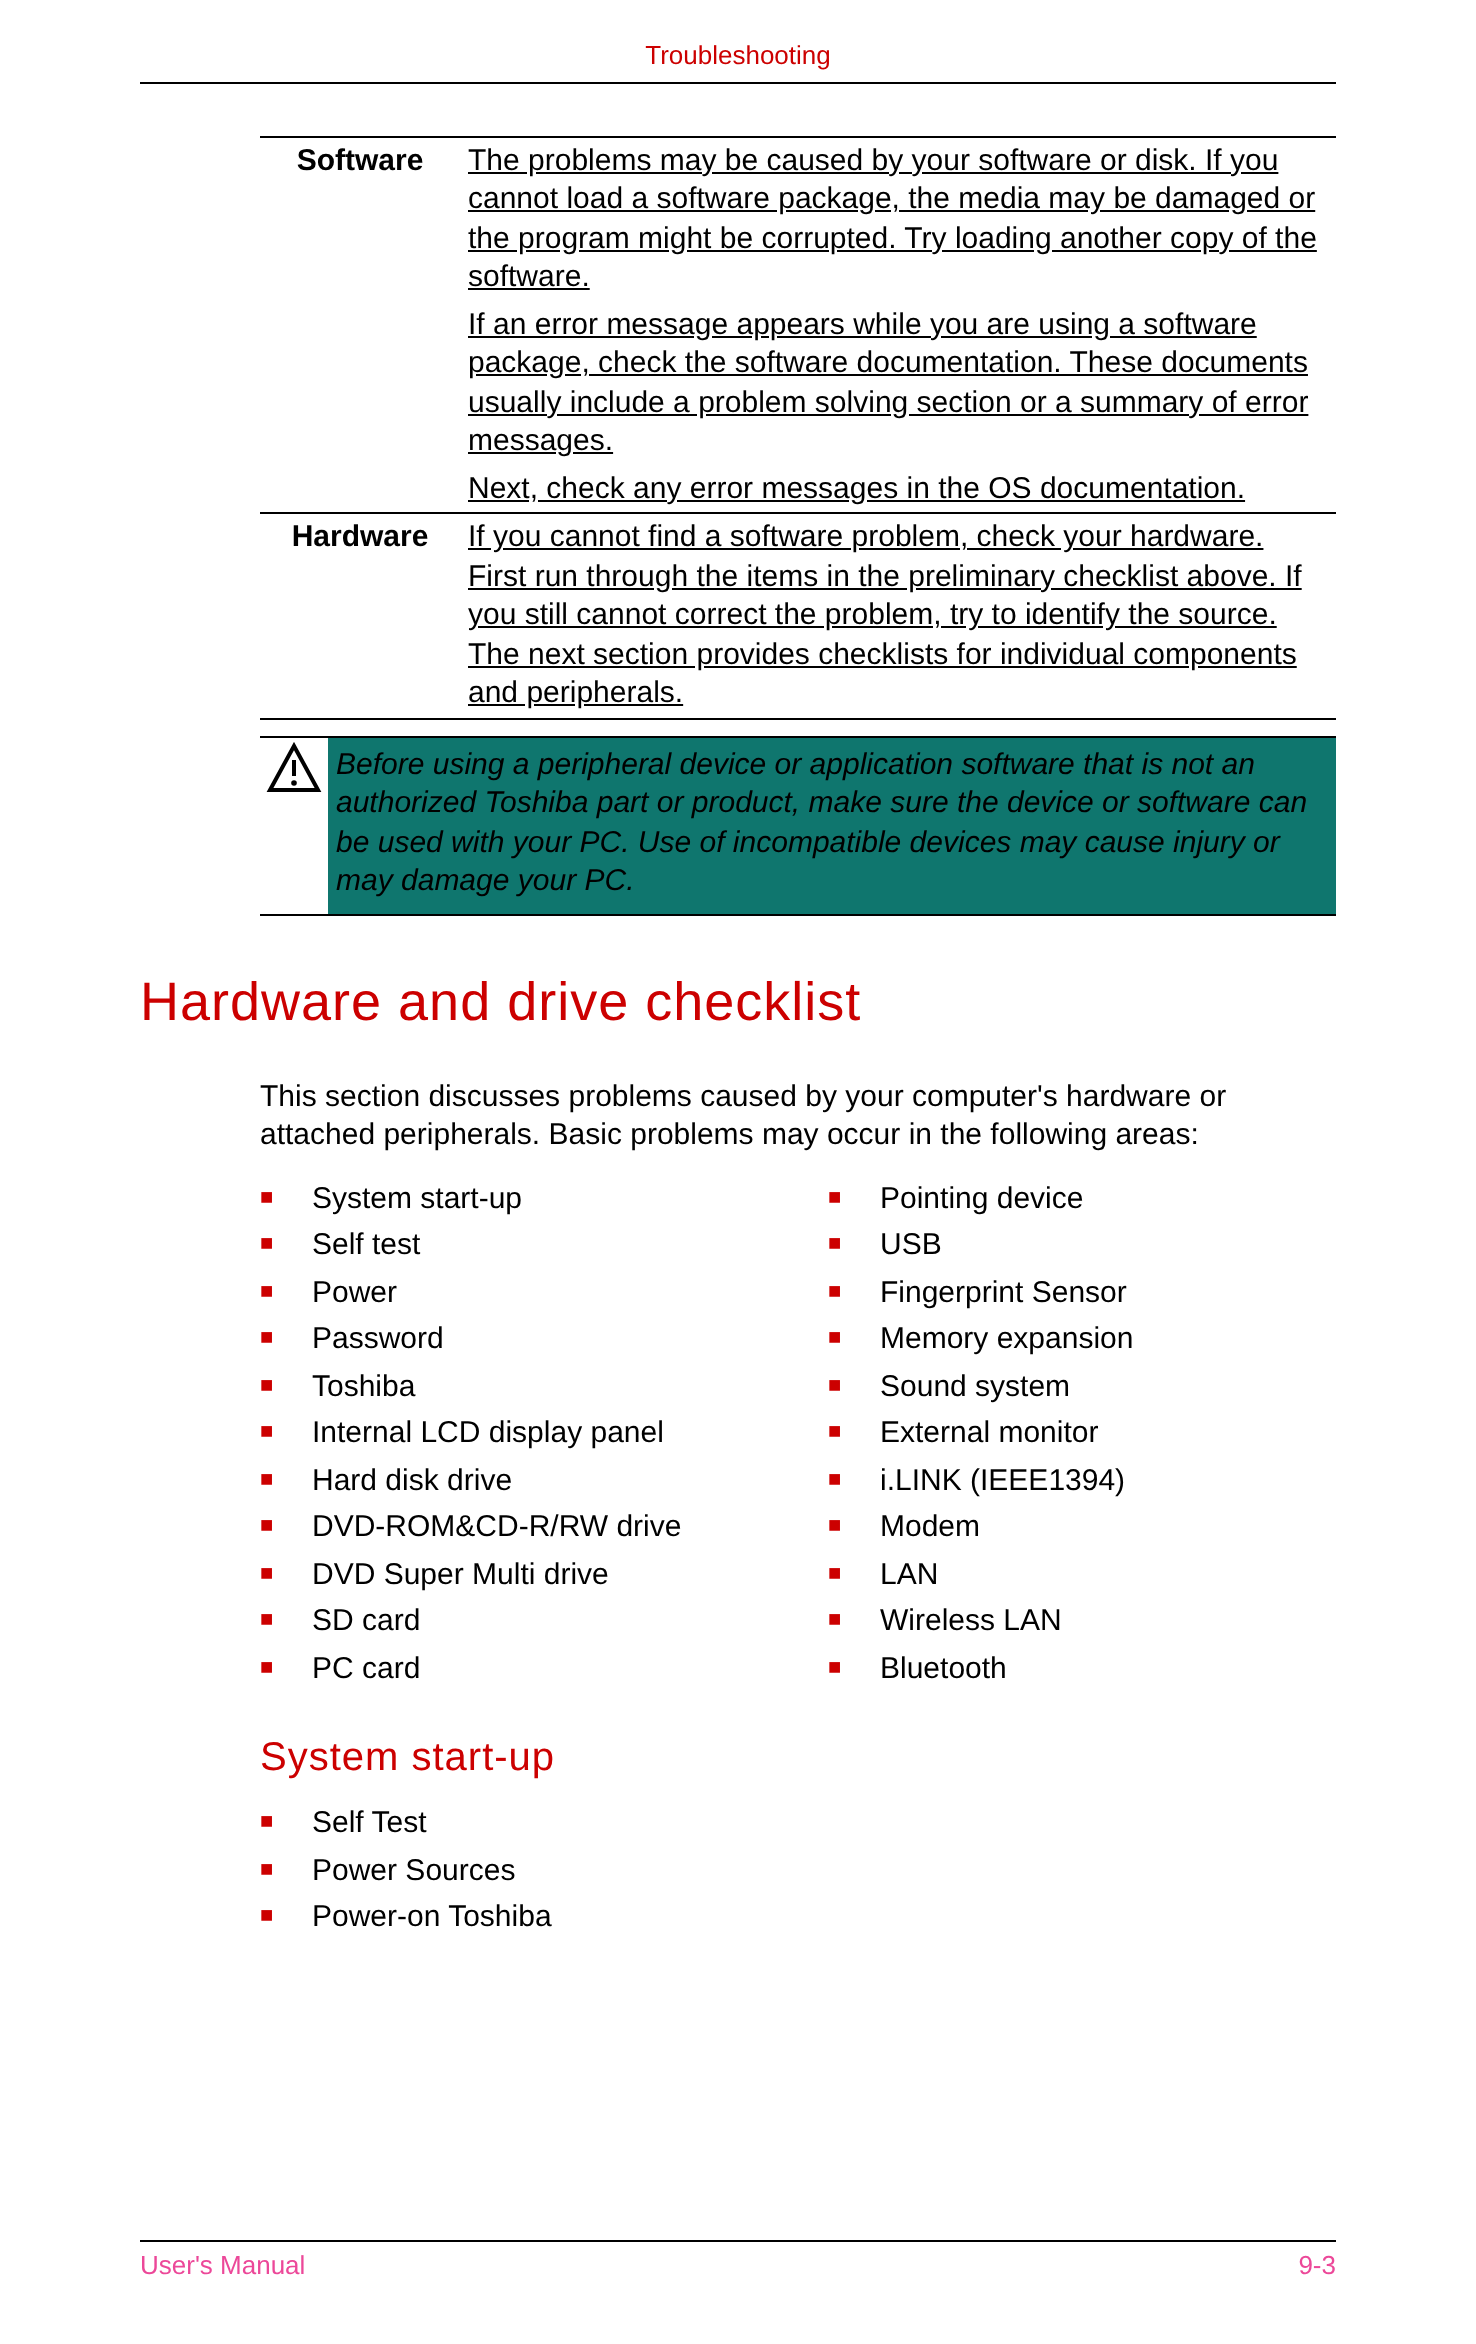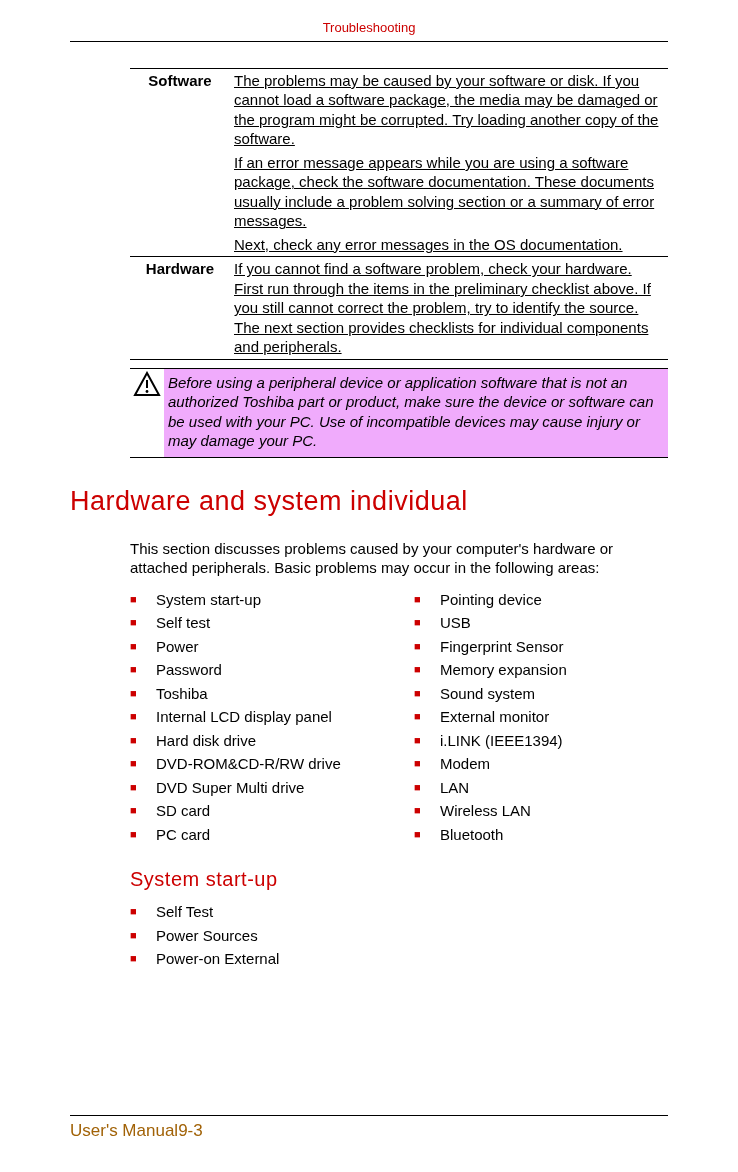--- a/index.html
+++ b/index.html
@@ -48,21 +48,21 @@
     font-weight: bold;
     width: 100px;
     text-align: center;
   }
   table.defs p { margin-bottom: 4px; text-decoration: underline; }
   table.defs p:last-child { margin-bottom: 0; }
 
   .callout {
     display: flex;
     align-items: flex-start;
-    background: #f0abfc;
+    background: #0f766e;
     border-top: 1px solid #000;
     border-bottom: 1px solid #000;
     padding: 0;
     margin-bottom: 26px;
   }
   .callout-icon {
     width: 34px;
     flex-shrink: 0;
     display: flex;
     align-items: flex-start;
@@ -120,23 +120,23 @@
   }
 
   .footer {
     position: absolute;
     bottom: 30px;
     left: 70px;
     right: 70px;
     border-top: 1px solid #000;
     padding-top: 4px;
     display: flex;
-    justify-content: flex-start;
-    color: #a16207;
-    font-size: 17px;
+    justify-content: space-between;
+    color: #ec4899;
+    font-size: 13px;
   }
 </style>
 </head>
 <body>
 
 <div class="header-section">
   <span>Troubleshooting</span>
   <hr class="header-rule">
 </div>
 
@@ -165,21 +165,21 @@
     <div class="callout-icon">
       <svg width="28" height="28" viewBox="0 0 28 28">
         <polygon points="14,2 26,24 2,24" fill="none" stroke="#000" stroke-width="2"></polygon>
         <line x1="14" y1="9" x2="14" y2="17" stroke="#000" stroke-width="2"></line>
         <circle cx="14" cy="20.5" r="1.4" fill="#000"></circle>
       </svg>
     </div>
     <div class="callout-text">Before using a peripheral device or application software that is not an authorized Toshiba part or product, make sure the device or software can be used with your PC. Use of incompatible devices may cause injury or may damage your PC.</div>
   </div>
 
-  <h1 class="section-title">Hardware and system individual</h1>
+  <h1 class="section-title">Hardware and drive checklist</h1>
 
   <p class="body">This section discusses problems caused by your computer's hardware or attached peripherals. Basic problems may occur in the following areas:</p>
 
   <div class="two-col">
     <ul class="bullets">
       <li>System start-up</li>
       <li>Self test</li>
       <li>Power</li>
       <li>Password</li>
       <li>Toshiba</li>
@@ -202,21 +202,21 @@
       <li>LAN</li>
       <li>Wireless LAN</li>
       <li>Bluetooth</li>
     </ul>
   </div>
 
   <h2 class="subsection-title">System start-up</h2>
   <ul class="bullets">
     <li>Self Test</li>
     <li>Power Sources</li>
-    <li>Power-on External</li>
+    <li>Power-on Toshiba</li>
   </ul>
 
 </div>
 
 <div class="footer">
   <span>User's Manual</span>
   <span>9-3</span>
 </div>
 
 </body></html>

